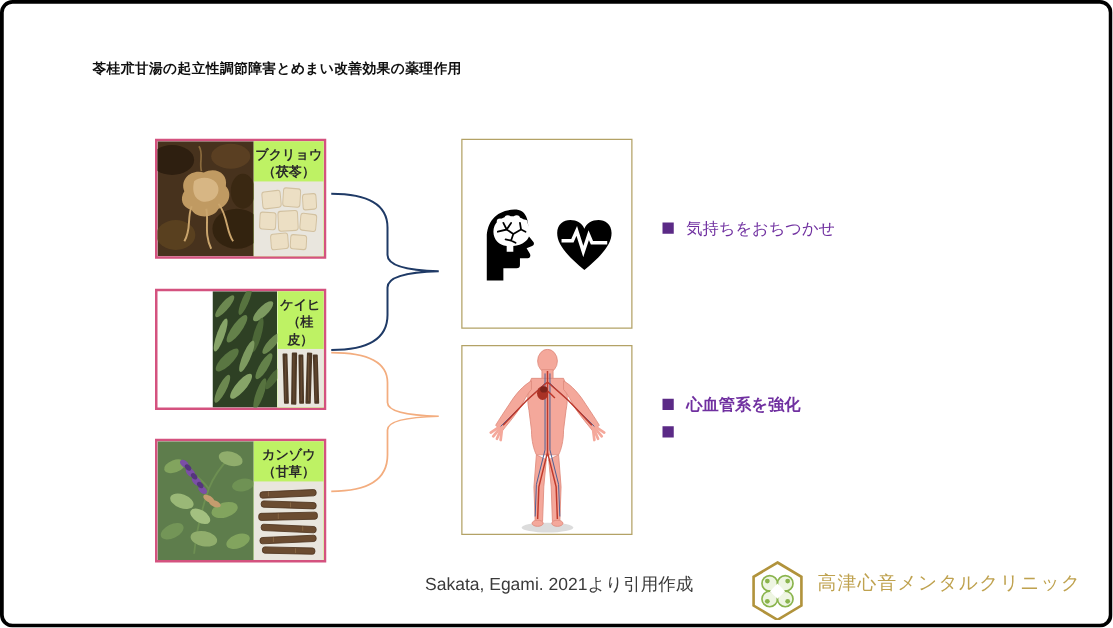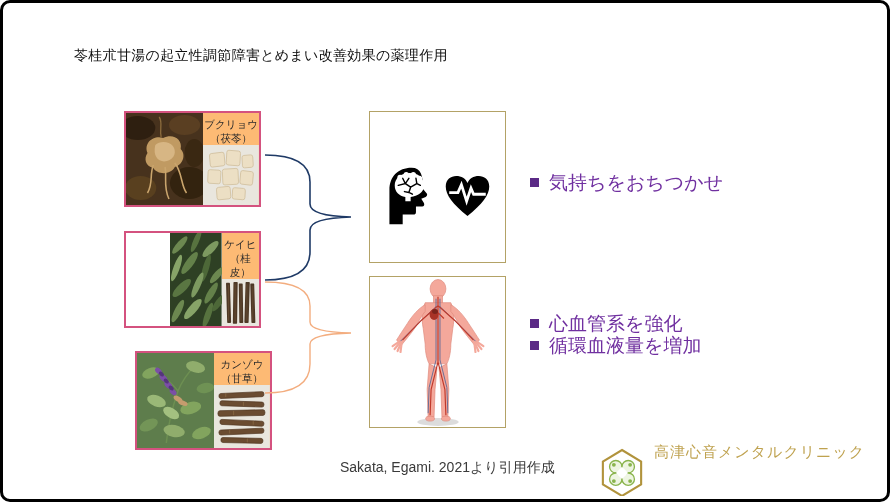--- a/index.html
+++ b/index.html
@@ -3,58 +3,58 @@
 <meta charset="utf-8">
 <style>
   html,body { margin:0; padding:0; background:#fff; }
   .slide {
     position:relative; width:890px; height:502px; box-sizing:border-box;
     background:#fff; border:3px solid #000; border-radius:10px; overflow:hidden;
     font-family:"Liberation Sans", sans-serif;
   }
   .title {
     position:absolute; left:71px; top:44px; margin:0;
-    font-size:14px; font-weight:normal; color:#0f0f0f; letter-spacing:.3px;
+    font-size:11px; font-weight:bold; color:#0f0f0f; letter-spacing:.3px;
   }
   
   .herb-card {
     position:absolute; left:121px; width:137px; box-sizing:border-box;
     border:2px solid #d4527f; background:#fff; display:flex;
   }
   #herb1 { top:108px; height:96px; }
   #herb2 { top:228px; height:97px;padding-left:44px; }
-  #herb3 { top:348px; height:99px;margin-left:11px; }
+  #herb3 { top:348px; height:99px; }
   .herb-photo { width:58%; height:100%; }
   .herb-photo svg, .herb-pieces svg { width:100%; height:100%; display:block; }
-  .herb-side { width:42%; height:100%; display:flex; flex-direction:column; background:#fdba74; }
+  .herb-side { width:42%; height:100%; display:flex; flex-direction:column; background:#bef264;font-weight:bold; }
   .herb-label { padding-top:4px; text-align:center; font-size:10.5px; line-height:14px; color:#2a2a2a; }
   .herb-pieces { flex:1; min-height:0; }
   
   .braces-svg { position:absolute; left:258px; top:145px; }
   
   .outcome-box {
     position:absolute; left:366px; width:137px; box-sizing:border-box;
     border:1.6px solid #b3a266; background:#fff;
   }
   #outcome-mental { top:108px; height:152px; display:flex; align-items:center; justify-content:center; gap:13px; }
   #outcome-mental .icons-row { display:flex; align-items:center; gap:13px; margin-top:22px; }
   #outcome-body { top:273px; height:152px; display:flex; align-items:flex-start; justify-content:center; }
   
   .bullets { position:absolute; width:240px; }
   #bullets-mental { left:527px; top:169px; }
-  #bullets-body { left:527px; top:310px; }
+  #bullets-body { left:527px; top:310px;font-weight:bold; }
   .bullet-row { display:flex; }
   .bullet-sq { width:9px; height:9px; background:#5b2a86; margin:6px 10px 0 0; flex:0 0 9px; }
-  .bullet-text { font-size:19px; line-height:22px; color:#7030a0; }
+  .bullet-text { font-size:13px; line-height:22px; color:#7030a0; }
   .bullet-text span { display:block; }
   
   .caption { position:absolute; left:337px; top:456px; font-size:14px; color:#3a3a3a; }
   .logo { position:absolute; left:597px; top:445px; width:44px; height:48px; }
   .logo svg { width:100%; height:100%; display:block; }
-  .clinic-name { position:absolute; left:651px; top:440px; font-size:15px; color:#bfa24f; letter-spacing:1px; }
+  .clinic-name { position:absolute; left:651px; top:454px; font-size:15px; color:#bfa24f; letter-spacing:1px; }
 </style>
 </head>
 <body>
 
 <div class="slide">
 
   <h1 class="title">苓桂朮甘湯の起立性調節障害とめまい改善効果の薬理作用</h1>
 
   <div class="herb-card" id="herb1">
     <div class="herb-photo">
@@ -270,23 +270,20 @@
 
   <div class="bullets" id="bullets-body">
     <div class="bullet-row">
       <span class="bullet-sq"></span>
       <div class="bullet-text">
         <span>心血管系を強化</span>
       </div>
     </div>
     <div class="bullet-row">
       <span class="bullet-sq"></span>
-      <div class="bullet-text">
-        <span>循環血液量を増加</span>
-      </div>
     </div>
   </div>
 
   <div class="caption">Sakata, Egami. 2021より引用作成</div>
 
   <span class="logo">
     <svg viewBox="0 0 46 50">
       <polygon points="23,2 43,14 43,38 23,50 3,38 3,14" fill="#fff" stroke="#b1933c" stroke-width="2.2"></polygon>
       <g stroke="#8ab44d" fill="#eef5e2" stroke-width="1.4">
         <circle cx="16.5" cy="19.5" r="6.5"></circle>

